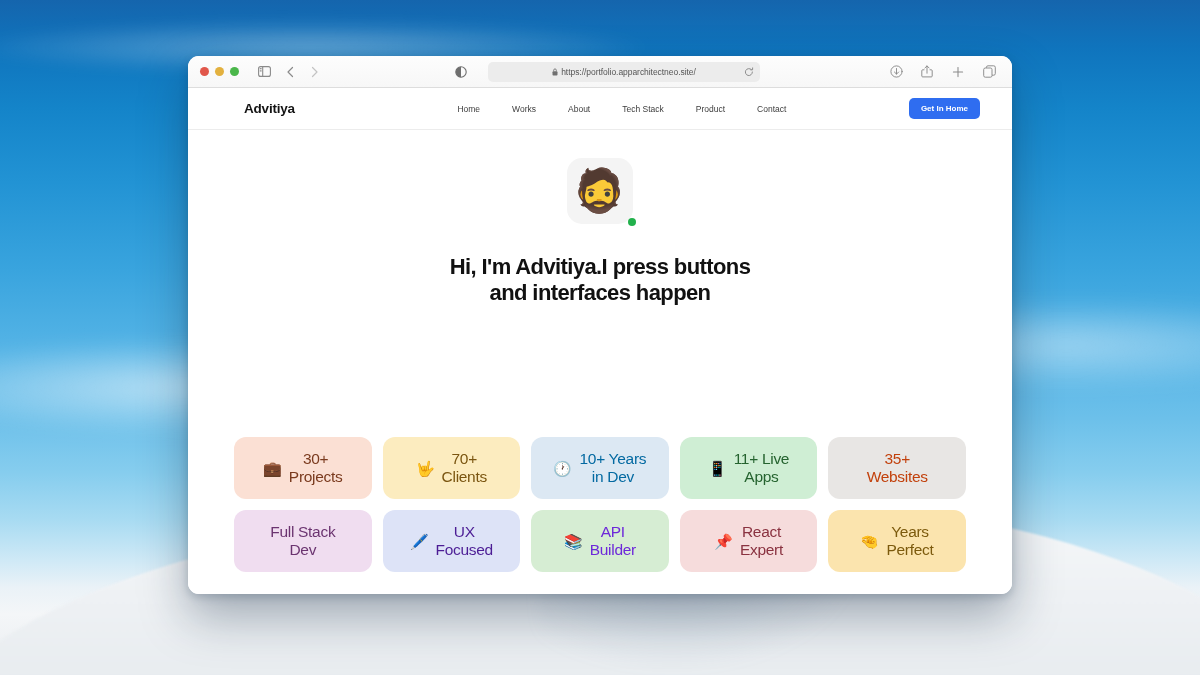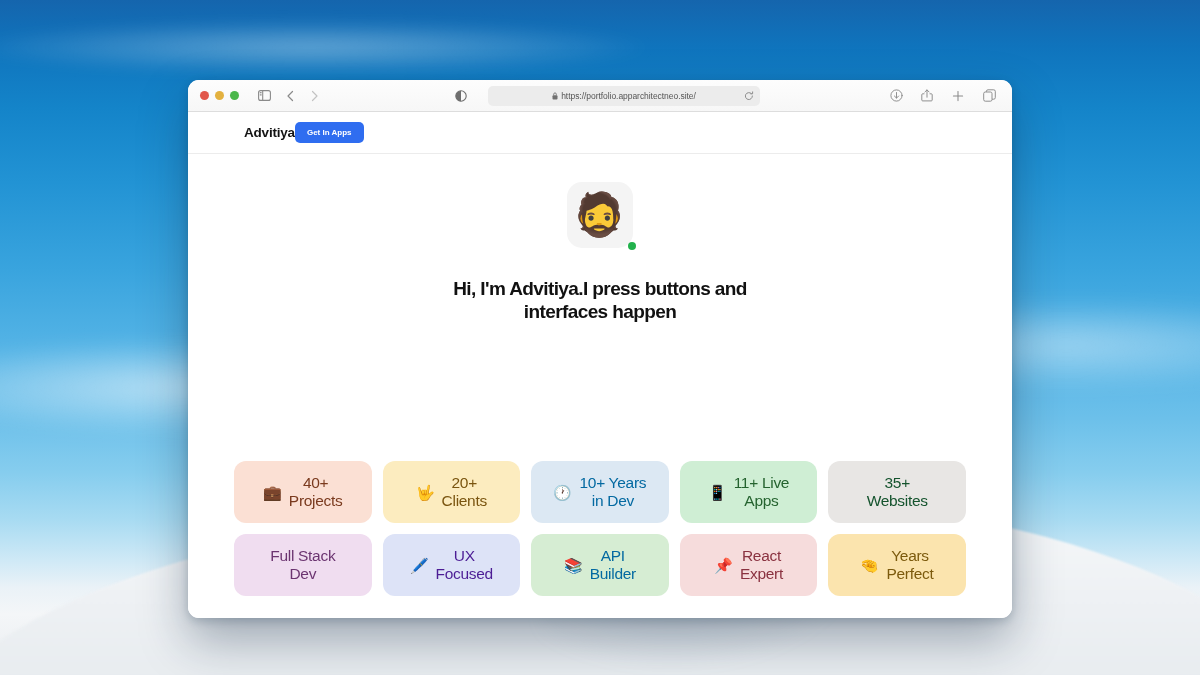--- a/index.html
+++ b/index.html
@@ -67,21 +67,21 @@
     position: absolute;
     left: 540px; bottom: 0px;
     width: 330px; height: 120px;
     background: radial-gradient(ellipse at 40% 0%, rgba(120,152,178,0.30), rgba(255,255,255,0) 68%);
     filter: blur(8px);
   }
 
   
   #browser-window {
     position: absolute;
-    left: 188px; top: 80px;
+    left: 188px; top: 56px;
     width: 824px; height: 538px;
     background: #ffffff;
     border-radius: 11px;
     box-shadow: 0 22px 48px rgba(16,40,64,0.36), 0 3px 10px rgba(16,40,64,0.20);
     overflow: hidden;
     display: flex;
     flex-direction: column;
   }
 
   
@@ -217,21 +217,21 @@
     right: -3px; bottom: -2px;
     width: 8px; height: 8px;
     border-radius: 50%;
     background: #22b14c;
   }
 
   #hero-heading {
     margin-top: 30px;
     width: 320px;
     text-align: center;
-    font-size: 19px;
+    font-size: 22px;
     line-height: 1.19;
     font-weight: bold;
     color: #111111;
     letter-spacing: -0.6px;
   }
 
   
   #badges {
     margin-top: auto;
     margin-bottom: 22px;
@@ -366,75 +366,83 @@
           </svg>
         </span>
       </div>
     </div>
 
     <div id="page">
 
       <div id="site-nav">
         <div id="brand">Advitiya</div>
 
-
-        <button id="get-in-touch" style="background: rgb(47, 109, 240);">Get In Apps</button>
+        <div id="nav-links">
+          <span class="nav-link">Home</span>
+          <span class="nav-link">Works</span>
+          <span class="nav-link">About</span>
+          <span class="nav-link">Tech Stack</span>
+          <span class="nav-link">Product</span>
+          <span class="nav-link">Contact</span>
+        </div>
+
+        <button id="get-in-touch" style="background: rgb(47, 109, 240);">Get In Home</button>
       </div>
 
       <div id="hero">
 
         <div id="avatar-wrap">
           <span id="avatar-emoji">🧔</span>
           <span id="status-dot" style="background: rgb(34, 177, 76);"></span>
         </div>
 
         <h1 id="hero-heading">Hi, I'm Advitiya.I press buttons and interfaces happen</h1>
 
         <div id="badges">
 
           <div class="badge-row">
             <div class="badge" style="background: rgb(251, 224, 212);">
               <span class="badge-icon">💼</span>
-              <span class="badge-text" style="color: rgb(122, 58, 30);">40+
+              <span class="badge-text" style="color: rgb(122, 58, 30);">30+
 Projects</span>
             </div>
             <div class="badge" style="background: rgb(252, 236, 191);">
               <span class="badge-icon">🤟</span>
-              <span class="badge-text" style="color: rgb(122, 85, 16);">20+
+              <span class="badge-text" style="color: rgb(122, 85, 16);">70+
 Clients</span>
             </div>
             <div class="badge" style="background: rgb(220, 232, 243);">
               <span class="badge-icon">🕐</span>
               <span class="badge-text" style="color: #0369a1;">10+ Years
 in Dev</span>
             </div>
             <div class="badge" style="background: rgb(207, 238, 212);">
               <span class="badge-icon">📱</span>
               <span class="badge-text" style="color: rgb(37, 99, 47);">11+ Live
 Apps</span>
             </div>
             <div class="badge" style="background: rgb(232, 230, 228);">
-              <span class="badge-text" style="color: #14532d;">35+
+              <span class="badge-text" style="color: #c2410c;">35+
 Websites</span>
             </div>
           </div>
 
           <div class="badge-row">
             <div class="badge" style="background: rgb(240, 221, 240);">
               <span class="badge-text" style="color: rgb(107, 52, 112);">Full Stack
 Dev</span>
             </div>
             <div class="badge" style="background: rgb(221, 227, 247);">
               <span class="badge-icon">🖊️</span>
               <span class="badge-text" style="color: #4c1d95;">UX
 Focused</span>
             </div>
             <div class="badge" style="background: rgb(214, 237, 211);">
               <span class="badge-icon">📚</span>
-              <span class="badge-text" style="color: #0369a1;">API
+              <span class="badge-text" style="color: #6d28d9;">API
 Builder</span>
             </div>
             <div class="badge" style="background: rgb(246, 220, 220);">
               <span class="badge-icon">📌</span>
               <span class="badge-text" style="color: rgb(138, 50, 64);">React
 Expert</span>
             </div>
             <div class="badge" style="background: rgb(251, 228, 174);">
               <span class="badge-icon">🤏</span>
               <span class="badge-text" style="color: rgb(124, 90, 13);">Years

